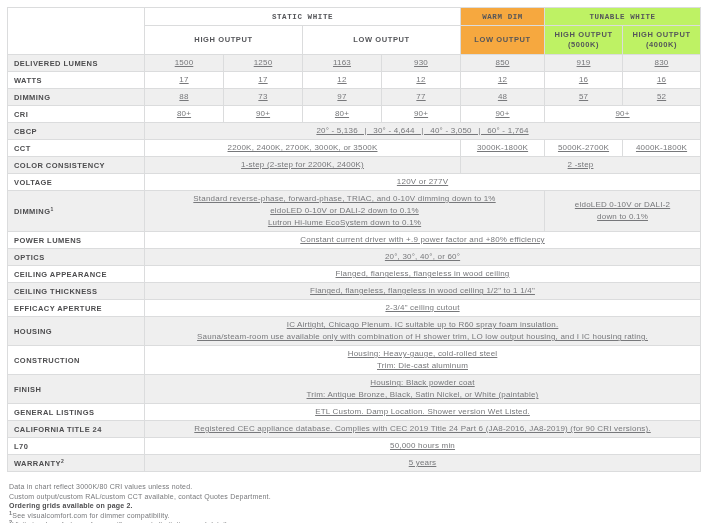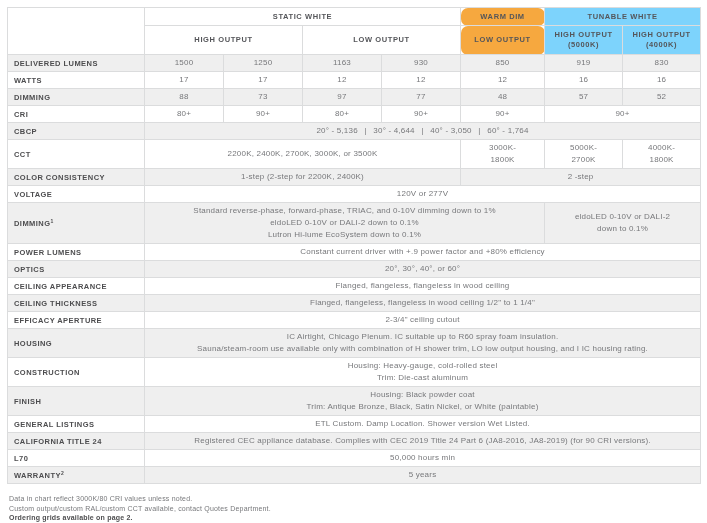--- a/index.html
+++ b/index.html
@@ -16,35 +16,36 @@
   col.c-warm  { width: 84px; }
   col.c-tun   { width: 78px; }
 
   th, td { border: 1px solid #dbdcdd; }
 
   thead th {
     font-size: 7.5px; font-weight: 700; letter-spacing: .6px;
     color: #55565a; text-align: center; padding: 2px;
     white-space: pre-line; line-height: 10px;
   }
-  thead tr.groups th { height: 13px; }
+  thead tr.groups th { height: 13px; font-family: Liberation Mono, monospace; }
   thead tr.subs   th { height: 24px; }
   th.corner { background: #ffffff; }
-  .warm    { background: #f6a83f; border-radius: 7px; }
-  .tunable { background: #7dd3fc; }
+  .warm    { background: #f6a83f; }
+  .tunable { background: #bef264; }
 
   tbody th.rowlabel {
     font-size: 7.5px; font-weight: 700; letter-spacing: .45px;
     color: #4d4d4f; text-align: left; padding: 2px 4px 0 6px;
     line-height: 12px;
   }
   tbody td {
     font-size: 8px; color: #77787b; text-align: center;
-    padding: 2px 16px; line-height: 12px; letter-spacing: .2px;
+    padding: 2px 4px; line-height: 12px; letter-spacing: .2px;
     white-space: pre-line;
+    text-decoration: underline;
   }
   tbody tr.alt { background: #efefef; }
 
   sup { font-size: 5px; vertical-align: super; line-height: 0; }
 
   .notes { margin-top: 10px; padding-left: 2px; }
   .note {
     font-size: 7px; color: #77787b; line-height: 9.5px;
     letter-spacing: .2px;
   }

